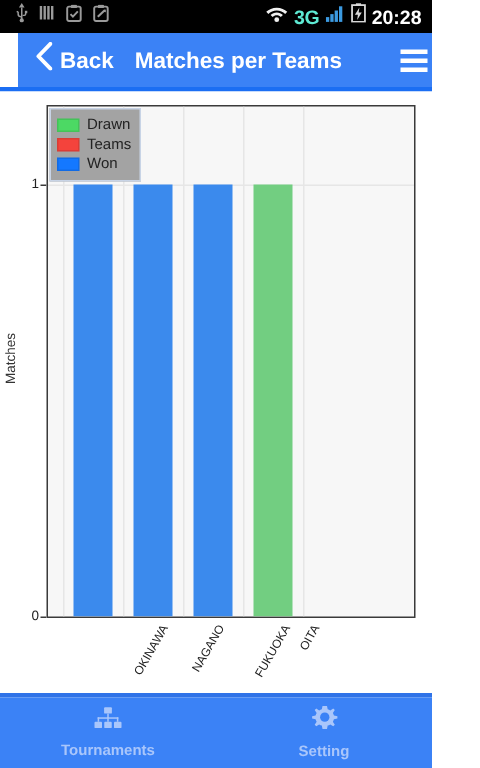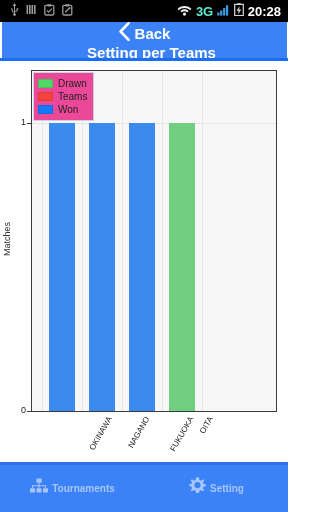--- a/index.html
+++ b/index.html
@@ -18,23 +18,23 @@
     box-sizing:border-box;padding:0 4px;
   }
   .sb-left{display:flex;align-items:center;gap:7px;padding-left:6px;}
   .sb-right{margin-left:auto;display:flex;align-items:center;gap:4px;padding-right:3px;}
   .sb-ico{display:block;}
   .sb-3g{color:#5eead4;font-size:13px;font-weight:bold;letter-spacing:-0.3px;line-height:1;}
   .sb-time{color:#ffffff;font-size:13px;font-weight:bold;line-height:1;letter-spacing:0px;}
 
   
   .header{
-    position:absolute;left:2px;top:22px;width:285px;height:36px;
+    position:absolute;left:12px;top:22px;width:285px;height:36px;
     background:#3b82f6;display:flex;align-items:center;
-    box-sizing:border-box;padding:0 12px;flex-direction:column;
+    box-sizing:border-box;padding:0 12px;
   }
   .hdr-back{display:flex;align-items:center;gap:5px;cursor:pointer;}
   .hdr-back-label{color:#fff;font-size:15px;font-weight:bold;line-height:1;}
   .hdr-title{color:#fff;font-size:15px;font-weight:bold;margin-left:14px;line-height:1;}
   .hdr-menu{margin-left:auto;display:flex;flex-direction:column;gap:3px;cursor:pointer;}
   .hdr-menu i{display:block;width:18px;height:3px;background:#fff;border-radius:0;}
 
   
   .hdr-sep{position:absolute;left:0;top:58px;width:288px;height:3px;background:#1b6ef3;}
 
@@ -69,37 +69,37 @@
   .xlab{
     position:absolute;font-size:8px;color:#222;
     white-space:nowrap;
     transform:rotate(-60deg);transform-origin:right top;
     text-align:right;
   }
 
   
   .legend{
     position:absolute;left:33px;top:11px;
-    background:#ec4899;border:1px solid #c8d4e6;
+    background:#a3a3a3;border:1px solid #c8d4e6;
     padding:4px 6px 4px 4px;
     box-sizing:border-box;
     z-index:5;
   }
   .leg-row{display:flex;align-items:center;gap:5px;height:13px;}
   .leg-sw{width:15px;height:9px;display:block;border:1px solid rgba(0,0,0,.10);box-sizing:border-box;}
   .leg-txt{font-size:10px;color:#222;line-height:1;}
 
   
   .navsep{position:absolute;left:0;top:462px;width:288px;height:3px;background:#2f73e8;}
   .bottomnav{
     position:absolute;left:0;top:465px;width:288px;height:47px;
     background:#3b82f6;display:flex;align-items:center;
   }
   .navitem{
-    flex:1;display:flex;flex-direction:row;align-items:center;
+    flex:1;display:flex;flex-direction:column;align-items:center;
     justify-content:center;gap:3px;cursor:pointer;
   }
   .navlabel{font-size:10px;font-weight:bold;line-height:1;}
   .navitem.inactive .navlabel{color:#a9c6fb;}
   .navitem.active .navlabel{color:#ffffff;}
   .navitem.inactive svg{fill:#a9c6fb;}
   .navitem.active svg{fill:#ffffff;}
 </style>
 </head>
 <body>
@@ -182,21 +182,21 @@
 
   <div class="header">
     <div class="hdr-back">
       <span>
         <svg width="11" height="19" viewBox="0 0 11 19">
           <path d="M9.6 1.2 L1.6 9.5 L9.6 17.8" fill="none" stroke="#ffffff" stroke-width="2.6" stroke-linecap="round" stroke-linejoin="round"></path>
         </svg>
       </span>
       <span class="hdr-back-label">Back</span>
     </div>
-    <div class="hdr-title">Setting per Teams</div>
+    <div class="hdr-title">Matches per Teams</div>
     <div class="hdr-menu">
       <i></i>
         <i></i>
         <i></i>
     </div>
   </div>
   <div class="hdr-sep"></div>
 
   <div class="chart-wrap">
 

